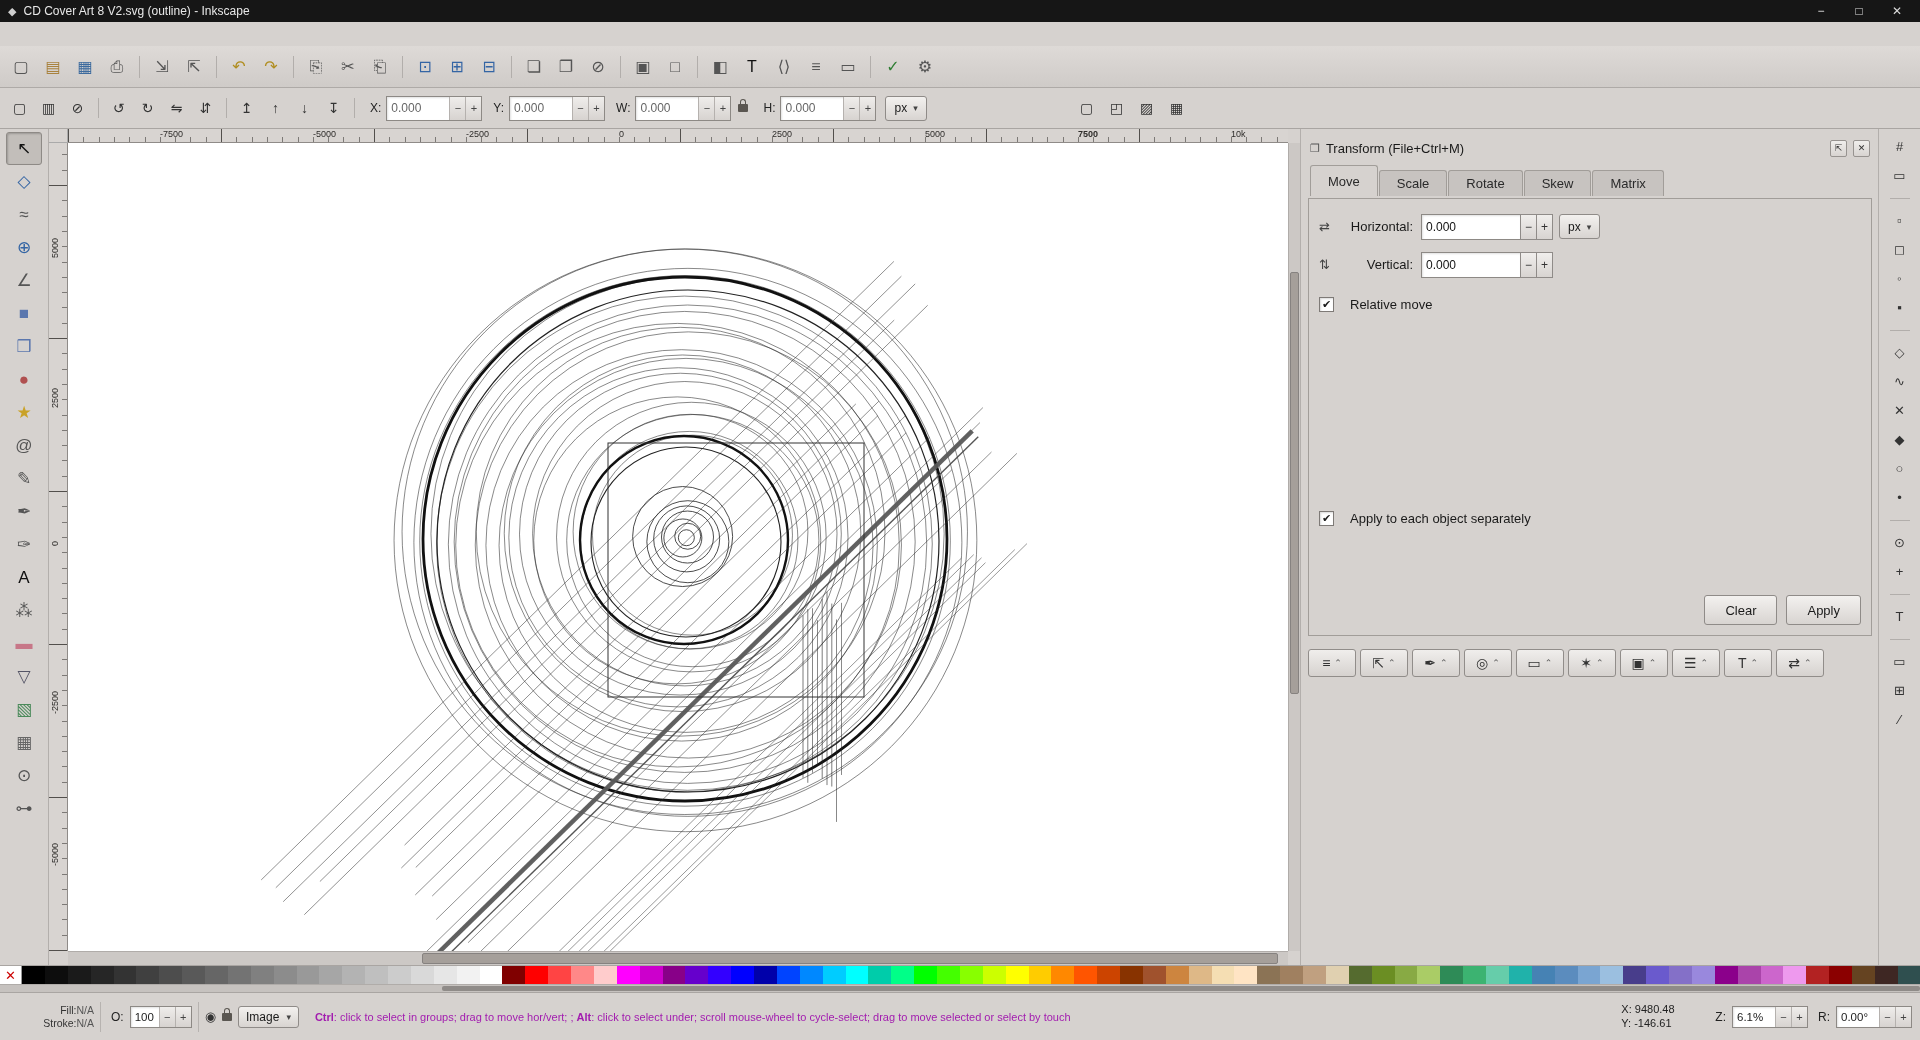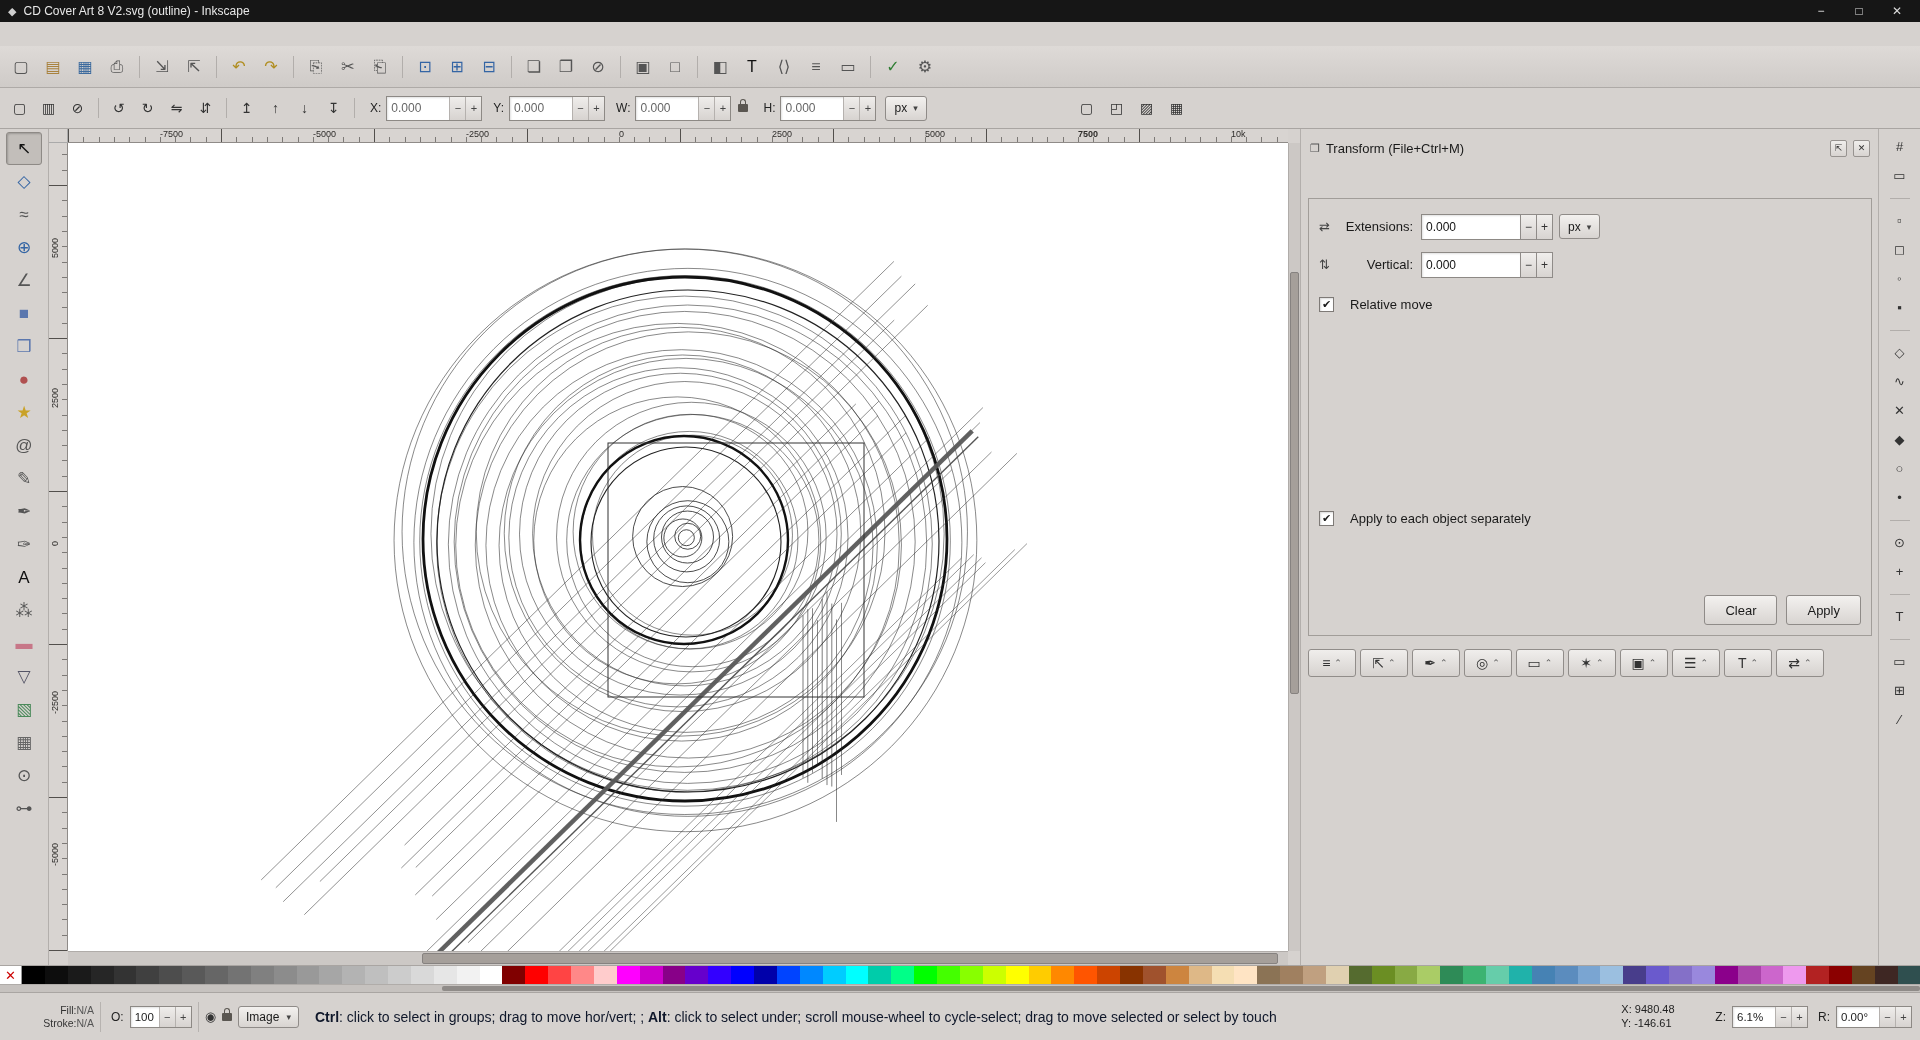--- a/index.html
+++ b/index.html
@@ -150,21 +150,21 @@
   .fs-block>div{display:flex;justify-content:flex-end}
   .fs-label{color:#333}
   .fs-val{color:#555}
   .sep-v{width:1px;height:30px;background:#b7b3b0}
   .sb-label{color:#222;margin-left:4px}
   .sb-entry{width:62px;height:22px}
   .sb-entry input{color:#222;font-size:11.5px}
   .sb-entry.z{width:76px}
   .eye{font-size:13px;color:#333}
   .layer-dd{height:22px;padding:0 7px;display:inline-flex;align-items:center;gap:7px;font-size:12px}
-  .sb-msg{flex:1;min-width:0;overflow:hidden;white-space:nowrap;text-overflow:ellipsis;padding:0 10px;font-size:14px;color:#0f172a}
+  .sb-msg{flex:1;min-width:0;overflow:hidden;white-space:nowrap;text-overflow:ellipsis;padding:0 10px;font-size:11px;color:#a21caf}
   .xy-block{display:flex;flex-direction:column;align-items:flex-start;font-size:11px;line-height:1.25;color:#222;min-width:84px}
 </style>
 </head>
 <body>
 
 <div id="app">
 
   <header id="titlebar">
     <span class="app-icon">◆</span>
     <span id="window-title">CD Cover Art 8 V2.svg (outline) - Inkscape</span>
@@ -517,24 +517,31 @@
     </div>
 
   <aside id="dock">
     <section id="transform-dialog">
       <header class="dlg-header">
         <span class="glyph dlg-grip">❐</span>
         <span class="dlg-title">Transform (File+Ctrl+M)</span>
         <button class="mini">⇱</button>
         <button class="mini">✕</button>
       </header>
+      <div class="tabs">
+        <button class="tab active">Move</button>
+          <button class="tab">Scale</button>
+          <button class="tab">Rotate</button>
+          <button class="tab">Skew</button>
+          <button class="tab">Matrix</button>
+      </div>
       <div class="dlg-body">
         <div class="drow" style="top:14px">
           <span class="glyph rowicon">⇄</span>
-          <label class="dlabel">Extensions:</label>
+          <label class="dlabel">Horizontal:</label>
           <span class="entrybox dlg-entry">
               <input value="0.000" style="">
             </span>
           <button class="spin-sq">−</button>
           <button class="spin-sq">+</button>
           <button class="btn unit-dd">
               <span>px</span>
               <span class="dd-arrow">▾</span>
             </button>
         </div>

